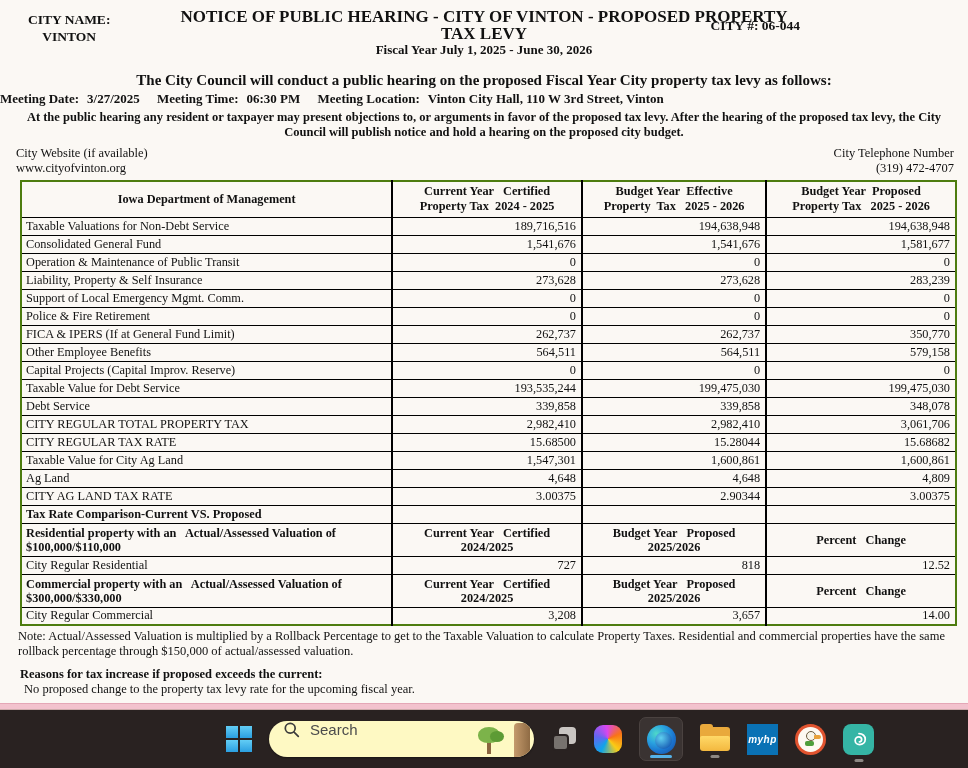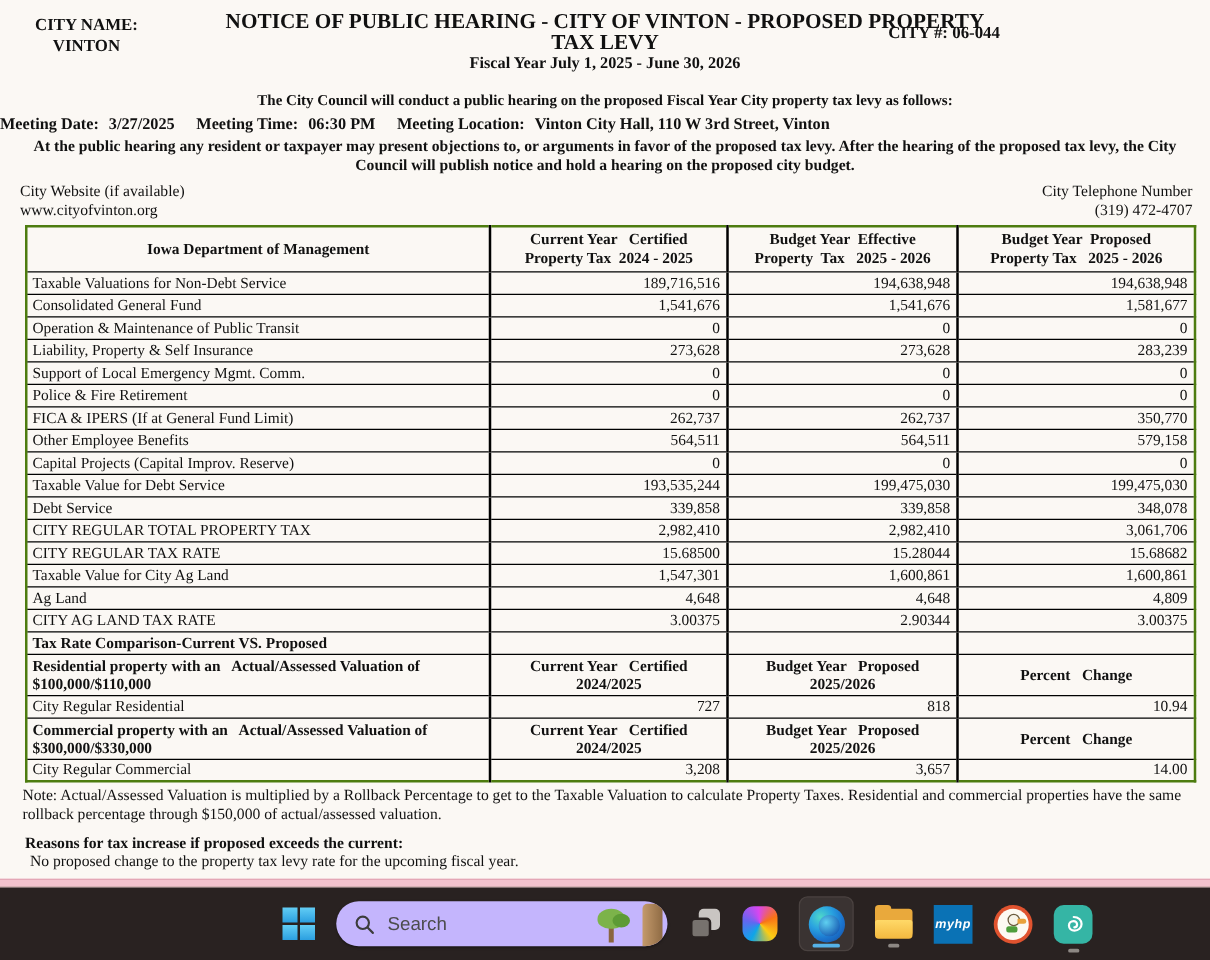--- a/index.html
+++ b/index.html
@@ -8,21 +8,21 @@
 
   .doc { height:703px; padding-top:5px; position:relative; }
 
   
   .doc-header { position:relative; text-align:center; }
   .city-name-block { position:absolute; left:28px; top:3px; text-align:center; font-weight:bold; font-size:13.5px; line-height:17px; }
   .city-number { position:absolute; right:168px; top:10px; font-weight:bold; font-size:13.5px; }
   .doc-title { font-weight:bold; font-size:17px; line-height:17px; margin:3px 180px 0; }
   .doc-subtitle { font-weight:bold; font-size:13px; line-height:16px; }
 
-  .intro { text-align:center; font-weight:bold; font-size:12px; margin-top:14px; line-height:17px; }
+  .intro { text-align:center; font-weight:bold; font-size:15px; margin-top:14px; line-height:17px; }
   .meeting-line { text-align:left; font-weight:bold; font-size:13px; margin-top:2px; }
   .meeting-line .lab { margin-left:14px; margin-right:8px; }
   .meeting-line .lab:first-child { margin-left:0; }
   .hearing-note { text-align:center; font-weight:bold; font-size:12.5px; line-height:15px; margin-top:3px; padding:0 24px; }
 
   .contact-row { display:flex; justify-content:space-between; padding:6px 14px 2px 16px; font-size:12.5px; line-height:15px; }
   .contact-right { text-align:right; }
 
   
   table.levy { border-collapse:collapse; margin:2px 11px 0 20px; width:937px; table-layout:fixed; }
@@ -50,21 +50,21 @@
   .pink-strip { height:7px; background:#f2c2cd; border-top:1px solid #e4a7b6; border-bottom:1px solid #caa; }
 
   
   .taskbar { height:58px; background:#292221; display:flex; align-items:center; justify-content:center; font-family:"Liberation Sans", sans-serif; }
   .tb-group { display:flex; align-items:center; gap:17px; transform:translateX(66px); }
   .tb-btn { display:flex; align-items:center; justify-content:center; position:relative; cursor:pointer; }
 
   .start-grid { width:26px; height:26px; display:grid; grid-template-columns:12px 12px; grid-template-rows:12px 12px; gap:2px; }
   .start-grid div { background:linear-gradient(180deg,#62cdf5,#2b9fe0); }
 
-  .search-pill { width:265px; height:36px; background:#c4b5fd; border-radius:18px; display:flex; align-items:center; padding-left:14px; box-shadow:0 1px 2px rgba(0,0,0,.4); overflow:hidden; }
+  .search-pill { width:265px; height:36px; background:#fef9c3; border-radius:18px; display:flex; padding-left:14px; box-shadow:0 1px 2px rgba(0,0,0,.4); overflow:hidden; }
   .search-text { color:#4c4c4c; font-size:15px; margin-left:10px; flex:1; }
   .search-art { width:58px; height:36px; position:relative; }
   .art-trunk { position:absolute; right:4px; top:2px; width:16px; height:34px; background:linear-gradient(90deg,#c49a6c,#8f6b44); border-radius:4px 4px 0 0; }
   .art-leaf1 { position:absolute; left:2px; top:6px; width:22px; height:16px; background:#7cb34a; border-radius:50% 50% 45% 45%; }
   .art-leaf2 { position:absolute; left:14px; top:10px; width:14px; height:11px; background:#5d9b35; border-radius:50%; }
   .art-stem { position:absolute; left:11px; top:21px; width:4px; height:12px; background:#8a653f; }
 
   .taskview { width:26px; height:26px; position:relative; }
   .taskview .back { position:absolute; right:1px; top:1px; width:17px; height:17px; background:#c9c5c2; border-radius:4px; }
   .taskview .front { position:absolute; left:1px; bottom:1px; width:17px; height:17px; background:#77726e; border-radius:4px; border:2px solid #292221; }
@@ -273,21 +273,21 @@
         <th class="v">
           <div class="pre">Budget Year   Proposed</div>
           <div class="pre">2025/2026</div>
         </th>
         <th class="v pre">Percent   Change</th>
       </tr>
       <tr>
         <td class="lbl">City Regular Residential</td>
         <td class="num v">727</td>
         <td class="num v">818</td>
-        <td class="num v">10.94</td>
+        <td class="num v">12.52</td>
       </tr>
       <tr class="cmp-head">
         <th class="lblh">
           <div class="pre">Commercial property with an   Actual/Assessed Valuation of</div>
           <div class="pre">$300,000/$330,000</div>
         </th>
         <th class="v">
           <div class="pre">Current Year   Certified</div>
           <div class="pre">2024/2025</div>
         </th>

